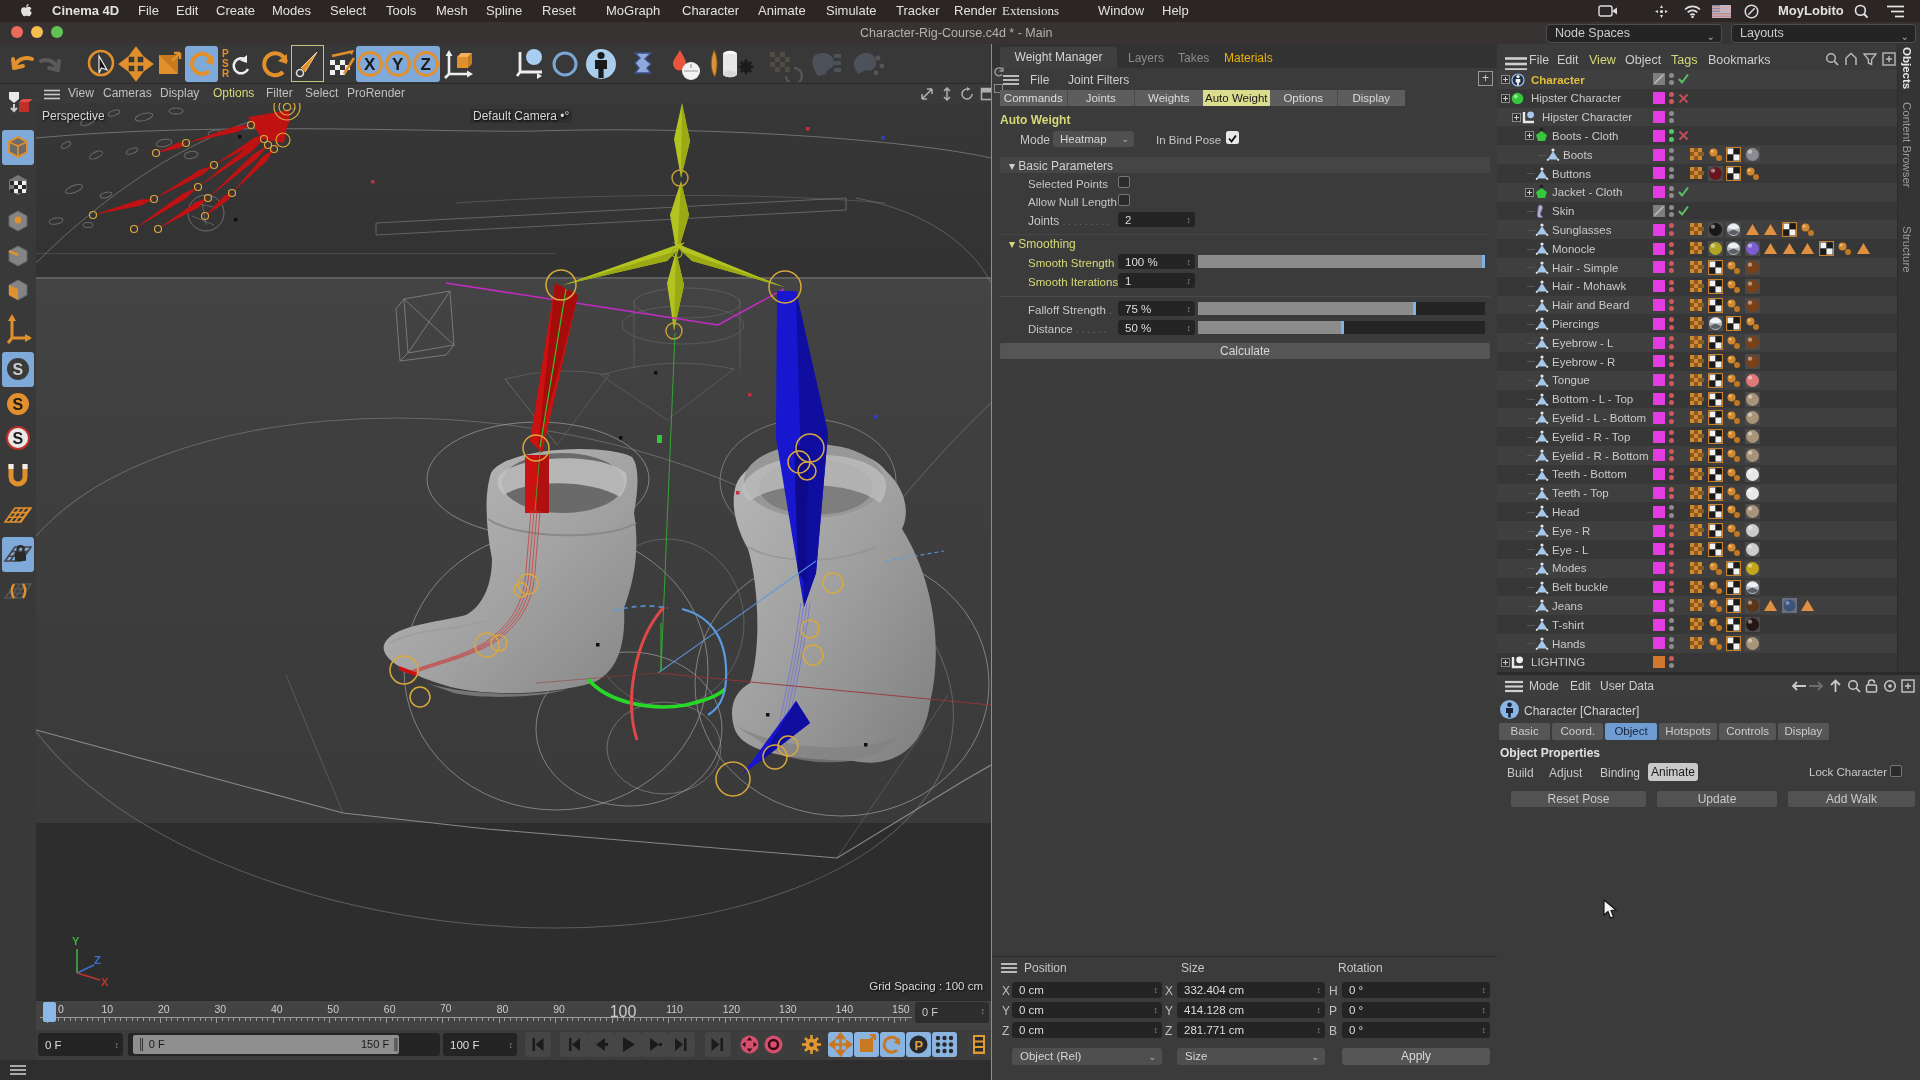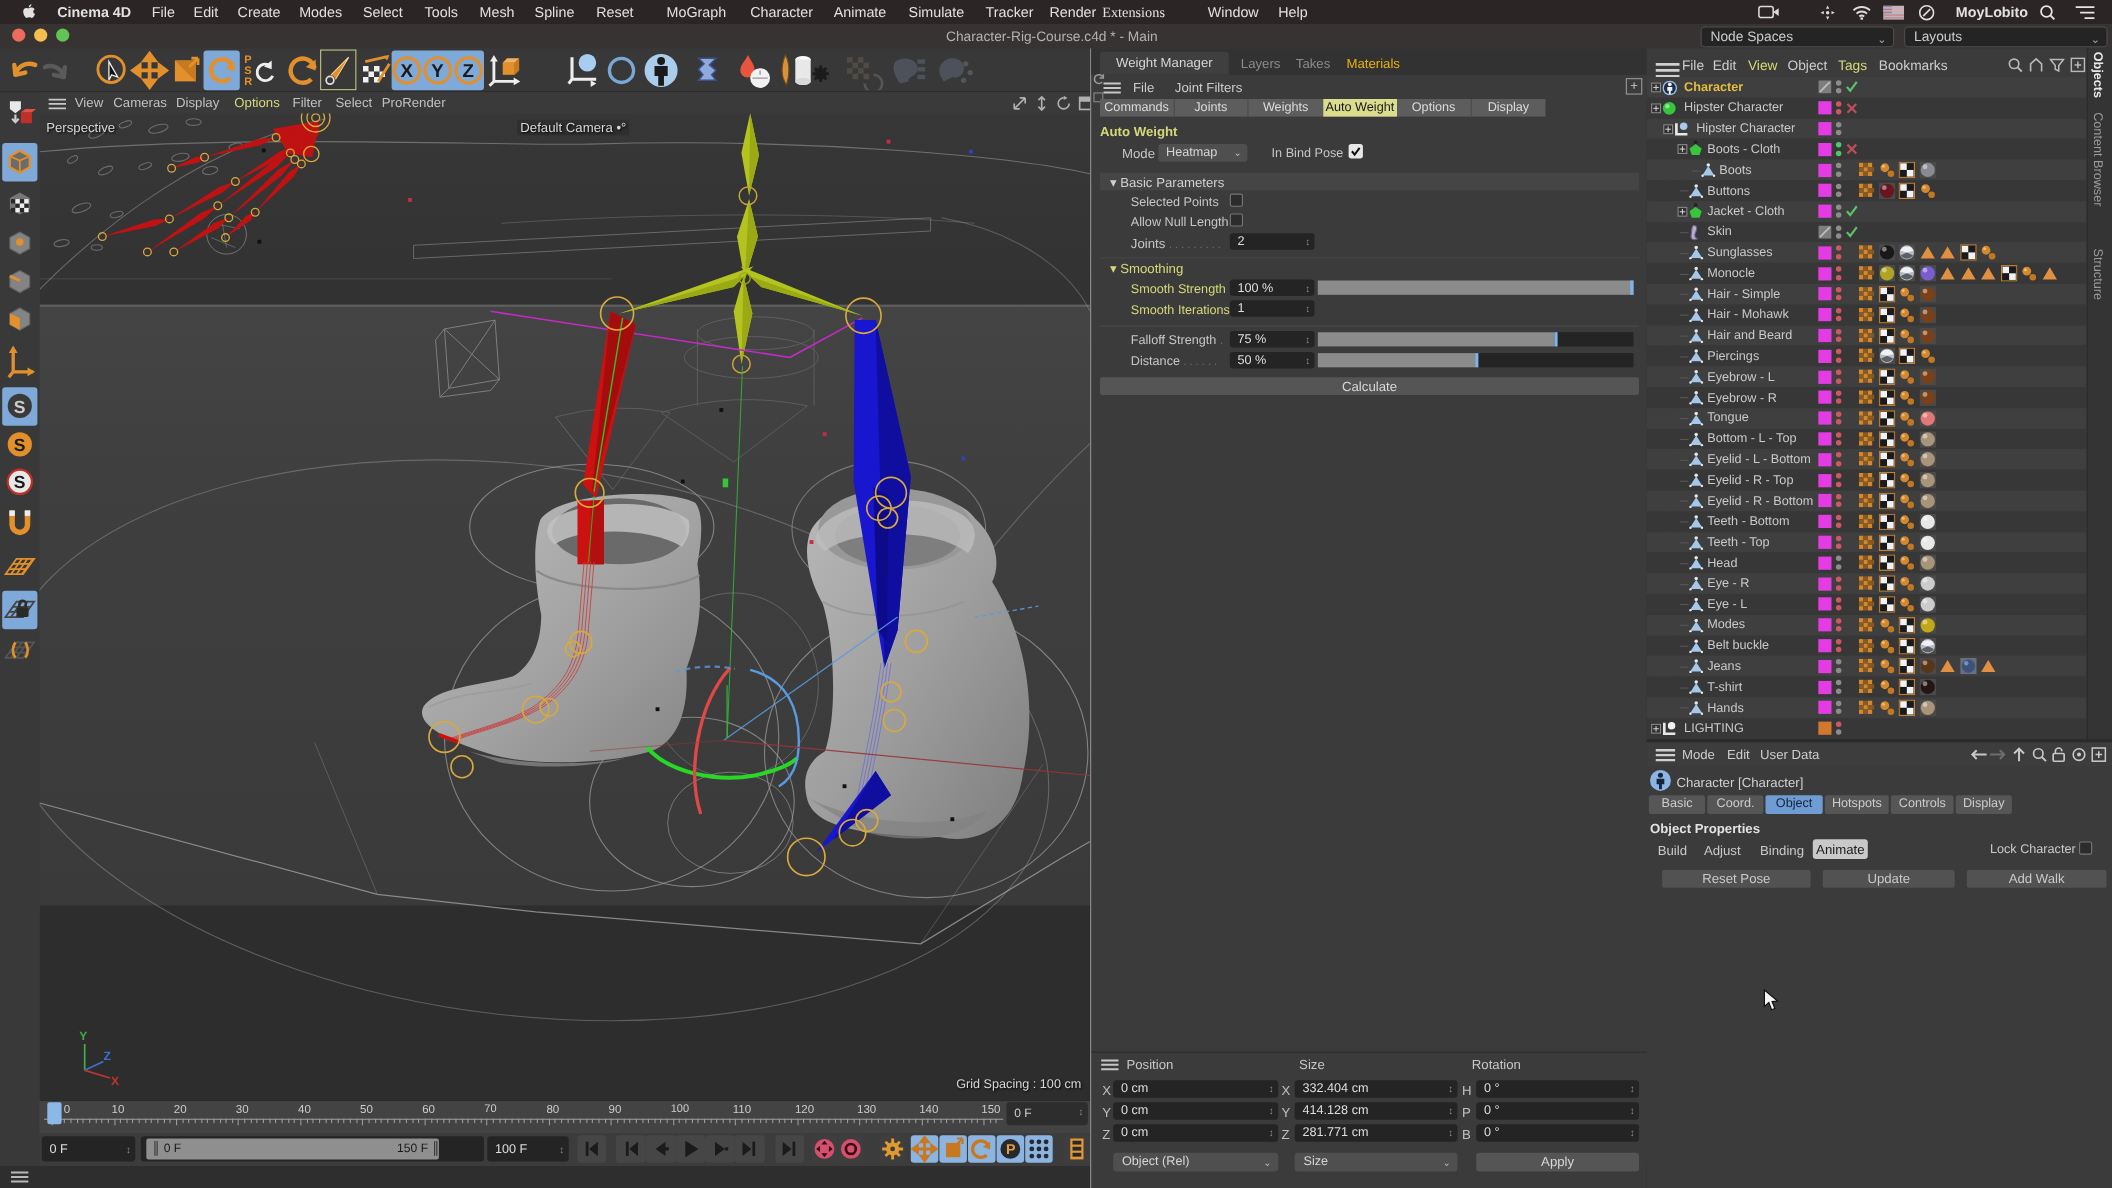--- a/index.html
+++ b/index.html
@@ -764,21 +764,21 @@
 <div class="abs" style="left:22px;top:3px;font-size:10.5px;color:#cccccc;">0</div>
 <div class="abs" style="left:65.47px;top:3px;font-size:10.5px;color:#cccccc;">10</div>
 <div class="abs" style="left:121.94px;top:3px;font-size:10.5px;color:#cccccc;">20</div>
 <div class="abs" style="left:178.41px;top:3px;font-size:10.5px;color:#cccccc;">30</div>
 <div class="abs" style="left:234.88px;top:3px;font-size:10.5px;color:#cccccc;">40</div>
 <div class="abs" style="left:291.35px;top:3px;font-size:10.5px;color:#cccccc;">50</div>
 <div class="abs" style="left:347.82px;top:3px;font-size:10.5px;color:#cccccc;">60</div>
 <div class="abs" style="left:404.28999999999996px;top:3px;font-size:10px;color:#cccccc;">70</div>
 <div class="abs" style="left:460.76px;top:3px;font-size:10.5px;color:#cccccc;">80</div>
 <div class="abs" style="left:517.23px;top:3px;font-size:10.5px;color:#cccccc;">90</div>
-<div class="abs" style="left:573.7px;top:3px;font-size:10px;color:#cccccc;">100</div>
+<div class="abs" style="left:573.7px;top:3px;font-size:16px;color:#cccccc;">100</div>
 <div class="abs" style="left:630.17px;top:3px;font-size:10.5px;color:#cccccc;">110</div>
 <div class="abs" style="left:686.64px;top:3px;font-size:10.5px;color:#cccccc;">120</div>
 <div class="abs" style="left:743.11px;top:3px;font-size:10.5px;color:#cccccc;">130</div>
 <div class="abs" style="left:799.5799999999999px;top:3px;font-size:10.5px;color:#cccccc;">140</div>
 <div class="abs" style="left:856.05px;top:3px;font-size:10.5px;color:#cccccc;">150</div>
 <div class="abs" style="left:7px;top:2px;width:13px;height:20px;background:#8cb8e8;border-radius:2px;"></div>
 <div class="abs" style="left:879px;top:2px;width:74px;height:21px;background:#2d2d2d;border-radius:3px;color:#ccc;font-size:11px;">
         <span style="position:absolute;left:7px;top:4px;">0 F</span>
         <span style="position:absolute;right:4px;top:4px;color:#909090;font-size:9px;">↕</span>
       </div>

